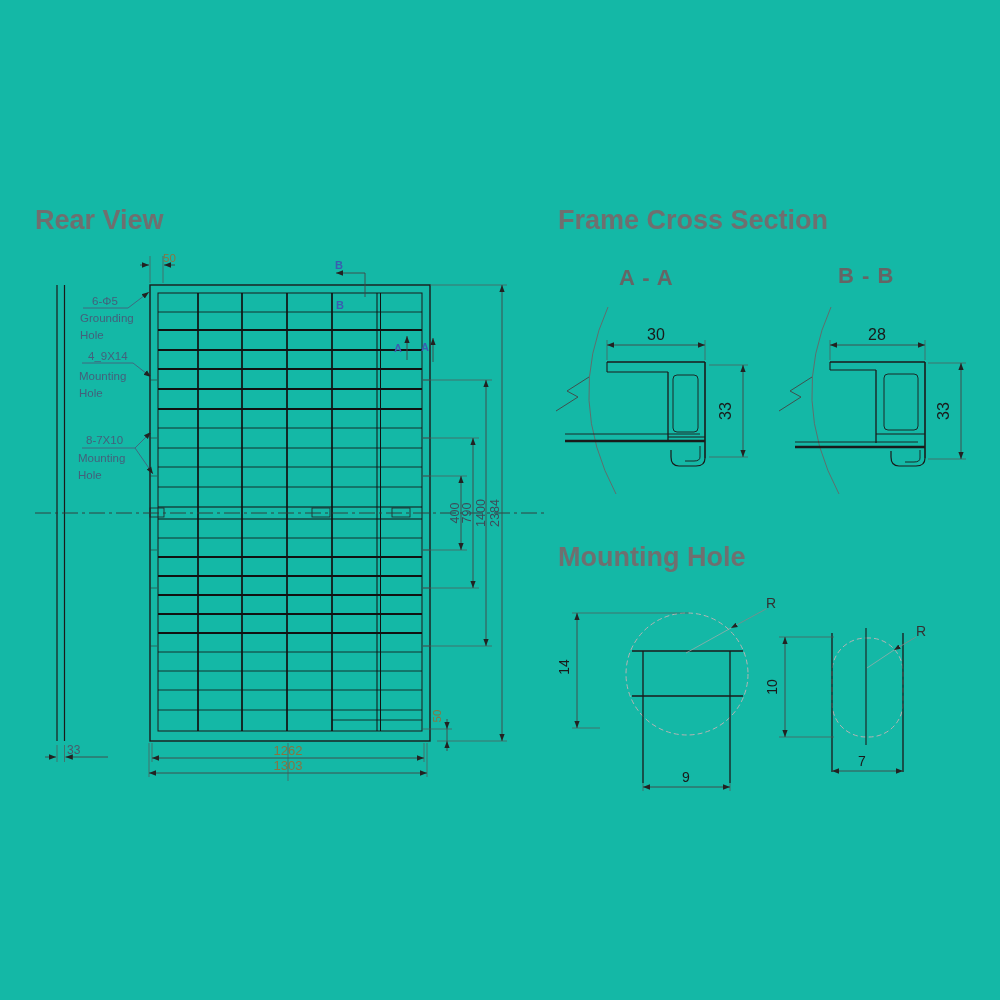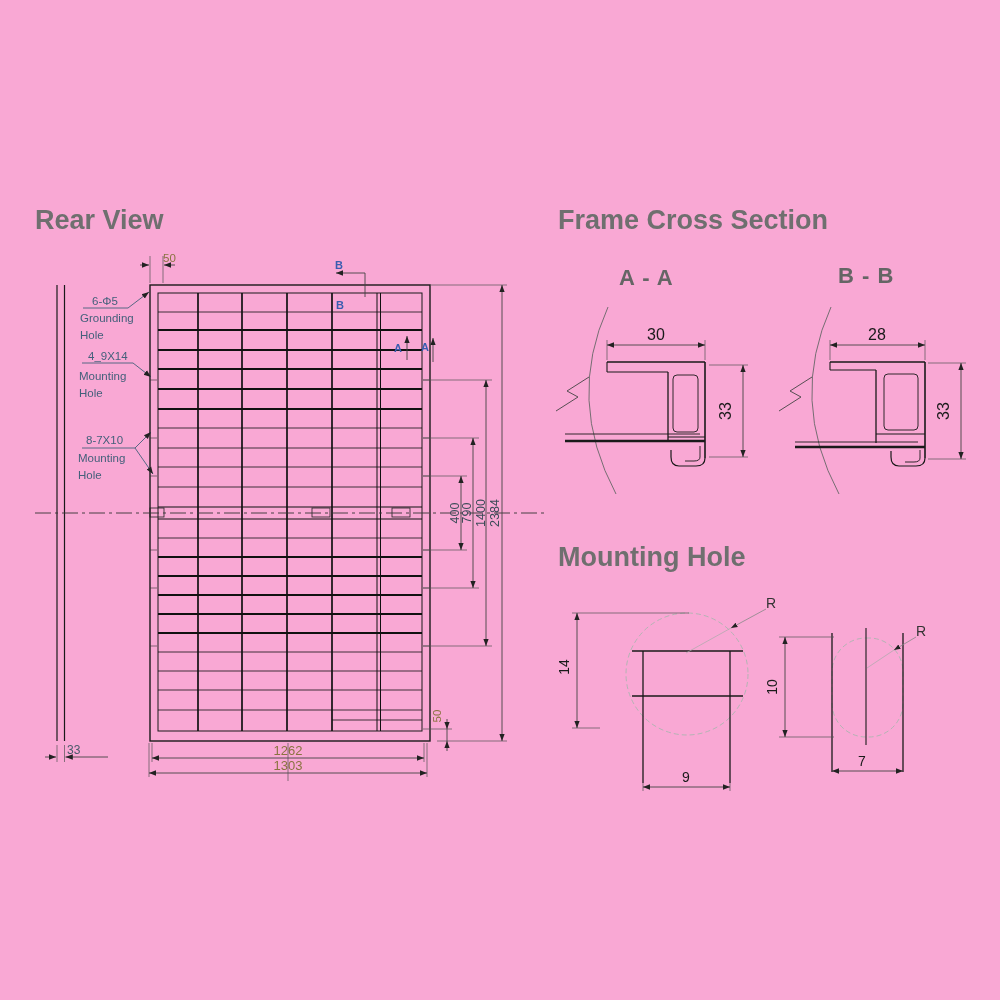--- a/index.html
+++ b/index.html
@@ -1,16 +1,16 @@
 <!DOCTYPE html>
 <html><head>
 <meta charset="utf-8">
 <style>
   html,body{margin:0;padding:0;background:#fff;}
-  #stage{position:relative;width:1000px;height:1000px;background:#f9a8d4;overflow:hidden;
+  #stage{position:relative;width:1000px;height:1000px;background:#14b8a6;overflow:hidden;
          font-family:"Liberation Sans",sans-serif;text-decoration:underline;}
   svg{position:absolute;left:0;top:0;}
   text{font-family:"Liberation Sans","DejaVu Sans",sans-serif;}
   .heading{font-size:27px;font-weight:bold;fill:#6f6f6f;}
   .subheading{font-size:22px;font-weight:bold;fill:#656565;letter-spacing:1px;}
   .callout{font-size:11.5px;fill:#44607b;}
   .dimv{font-size:12.5px;fill:#3d4c59;}
   .dimolive{font-size:11.5px;fill:#8a7340;}
   .dimolive2{font-size:13px;fill:#8a7340;}
   .dimside{font-size:12px;fill:#4a5a6a;}

